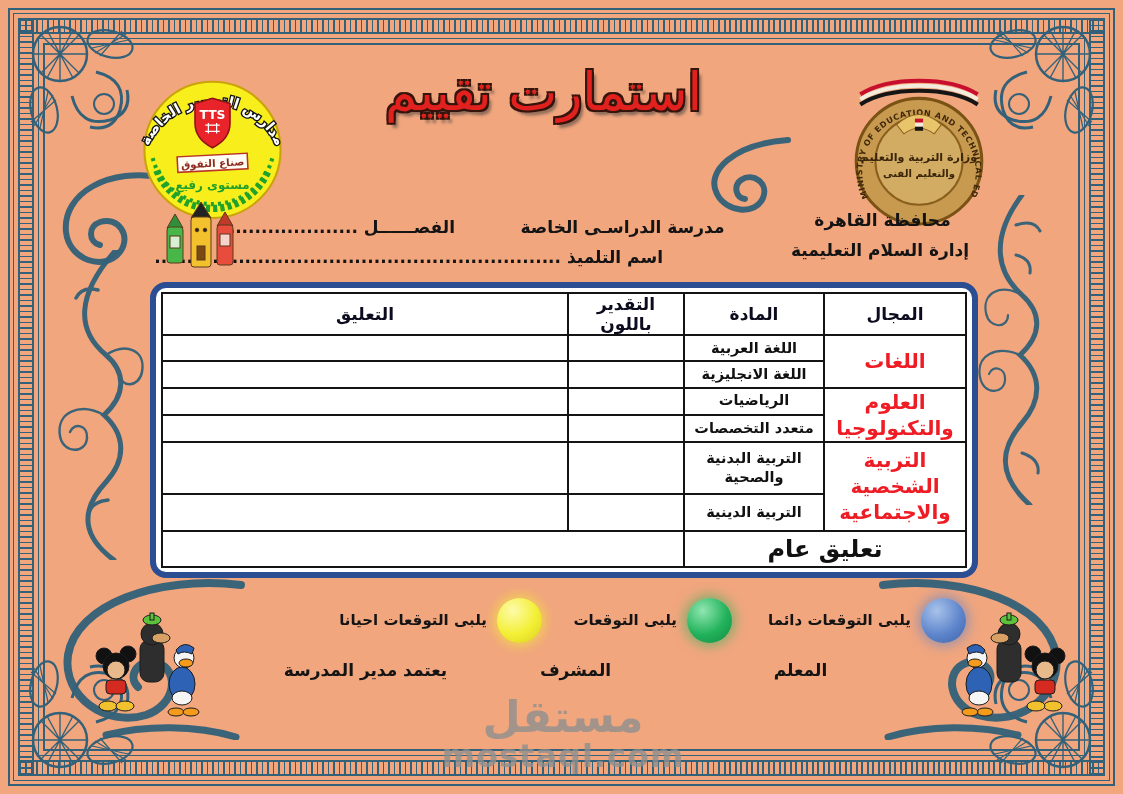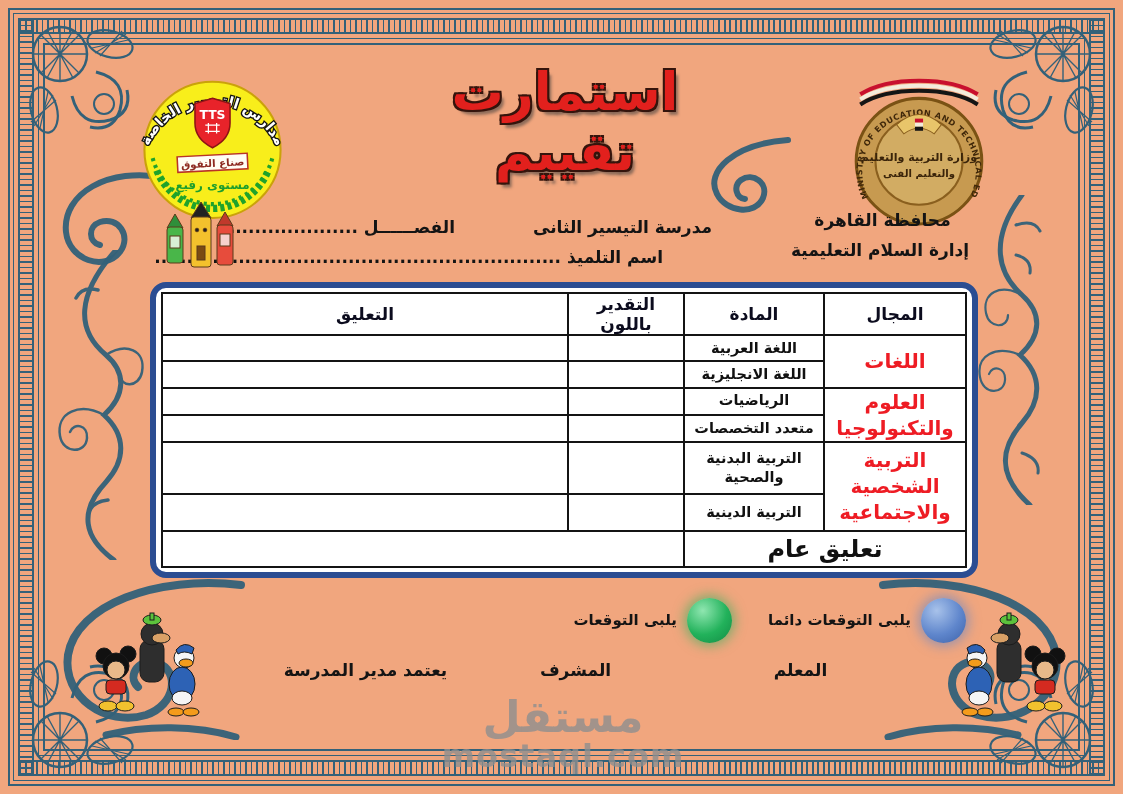--- a/index.html
+++ b/index.html
@@ -22,22 +22,22 @@
   .band-left{left:18px;}
   .band-right{right:18px;}
   .corner{position:absolute;width:150px;height:150px;pointer-events:none;}
   .corner.tl{left:0;top:0;}
   .corner.tr{right:0;top:0;transform:scaleX(-1);}
   .corner.bl{left:0;bottom:0;transform:scaleY(-1);}
   .corner.br{right:0;bottom:0;transform:scale(-1,-1);}
   .flourish{position:absolute;pointer-events:none;opacity:.95;}
 
   
-  .page-title{position:absolute;left:385px;top:62px;width:360px;text-align:center;
-    font-size:52px;font-weight:bold;color:#e2201d;letter-spacing:1px;
+  .page-title{position:absolute;left:385px;top:62px;width:360px;text-align:left;
+    font-size:52px;font-weight:normal;color:#e2201d;letter-spacing:1px;
     text-shadow:-2px -2px 0 #35140c,2px -2px 0 #35140c,-2px 2px 0 #35140c,2px 2px 0 #35140c,4px 5px 3px rgba(60,60,60,.55);}
   .year-box{position:absolute;left:436px;top:139px;width:252px;height:54px;
     border:3px solid #1d3e8e;border-radius:26px;background:transparent;
     display:flex;flex-direction:column;justify-content:center;align-items:center;gap:2px;}
   .year-box div{font-size:16px;font-weight:bold;color:#1d3e8e;direction:rtl;white-space:nowrap;}
   .logo{position:absolute;}
   .logo-school{left:130px;top:55px;width:165px;height:165px;}
   .logo-ministry{left:838px;top:68px;width:162px;height:162px;}
 
   
@@ -234,21 +234,21 @@
       <rect x="76" y="58" width="8" height="4" fill="#151515"></rect>
     </g>
     <text x="80" y="92" text-anchor="middle" font-size="11" font-weight="bold" fill="#3a240a" style="font-family:'DejaVu Sans',sans-serif;" direction="rtl">وزارة التربية والتعليم</text>
     <text x="80" y="108" text-anchor="middle" font-size="10" font-weight="bold" fill="#3a240a" style="font-family:'DejaVu Sans',sans-serif;" direction="rtl">والتعليم الفنى</text>
   </svg>
 
   <div class="page-title">استمارت تقييم</div>
 
   <div class="info i-gov">محافظة القاهرة</div>
   <div class="info i-admin">إدارة السلام التعليمية</div>
-  <div class="info i-school">مدرسة التيسير الثانى</div>
+  <div class="info i-school">مدرسة الدراسـى الخاصة</div>
   <div class="info i-class">الفصــــــل ....................</div>
   <div class="info i-student">اسم التلميذ ...............................................................</div>
 
   <svg class="crayons" viewBox="0 0 100 80">
     <g stroke="#5a3a1a" stroke-width="1">
       <polygon points="22,18 14,32 30,32" fill="#2f8f3a"></polygon>
       <rect x="14" y="31" width="16" height="36" rx="3" fill="#49b649"></rect>
       <rect x="17" y="40" width="10" height="12" fill="#d9efd5"></rect>
       <polygon points="48,6 38,22 58,22" fill="#222222"></polygon>
       <rect x="38" y="21" width="20" height="50" rx="3" fill="#f3c12d"></rect>
@@ -317,20 +317,24 @@
       </table>
   </div>
 
   <div class="legend-item lg-1">
     <span class="dot dot-blue"></span>
     <span class="legend-label">يلبى التوقعات دائما</span>
   </div>
   <div class="legend-item lg-2">
     <span class="dot dot-green"></span>
     <span class="legend-label">يلبى التوقعات</span>
+  </div>
+  <div class="legend-item lg-3">
+    <span class="dot dot-yellow"></span>
+    <span class="legend-label">يلبى التوقعات احيانا</span>
   </div>
 
   <div class="sig sig-teacher">المعلم</div>
   <div class="sig sig-supervisor">المشرف</div>
   <div class="sig sig-principal">يعتمد مدير المدرسة</div>
 
   <svg class="cartoon cartoon-left" viewBox="0 0 145 110">
     <g stroke="#1c1c1c" stroke-width="1">
       <rect x="62" y="30" width="24" height="42" rx="9" fill="#2e2e2e"></rect>
       <circle cx="74" cy="24" r="11" fill="#2e2e2e"></circle>

